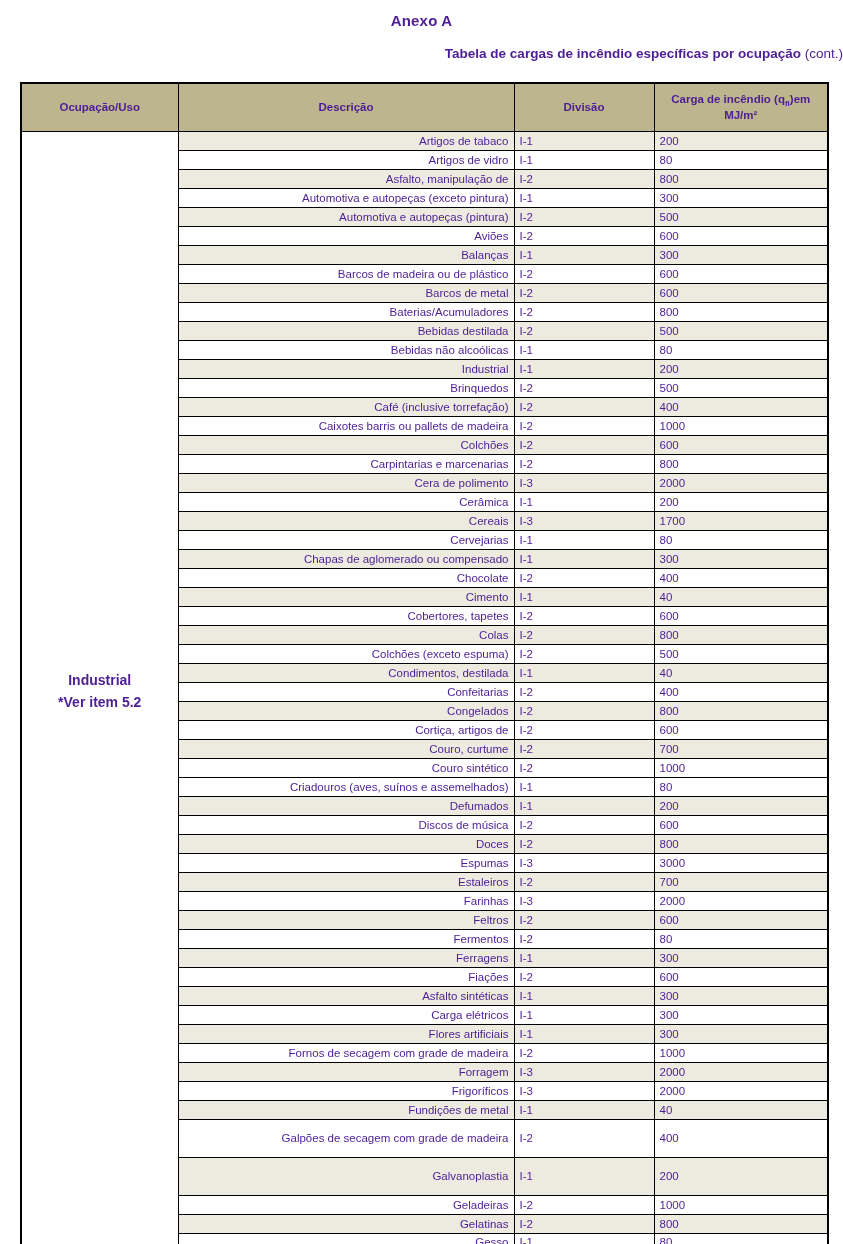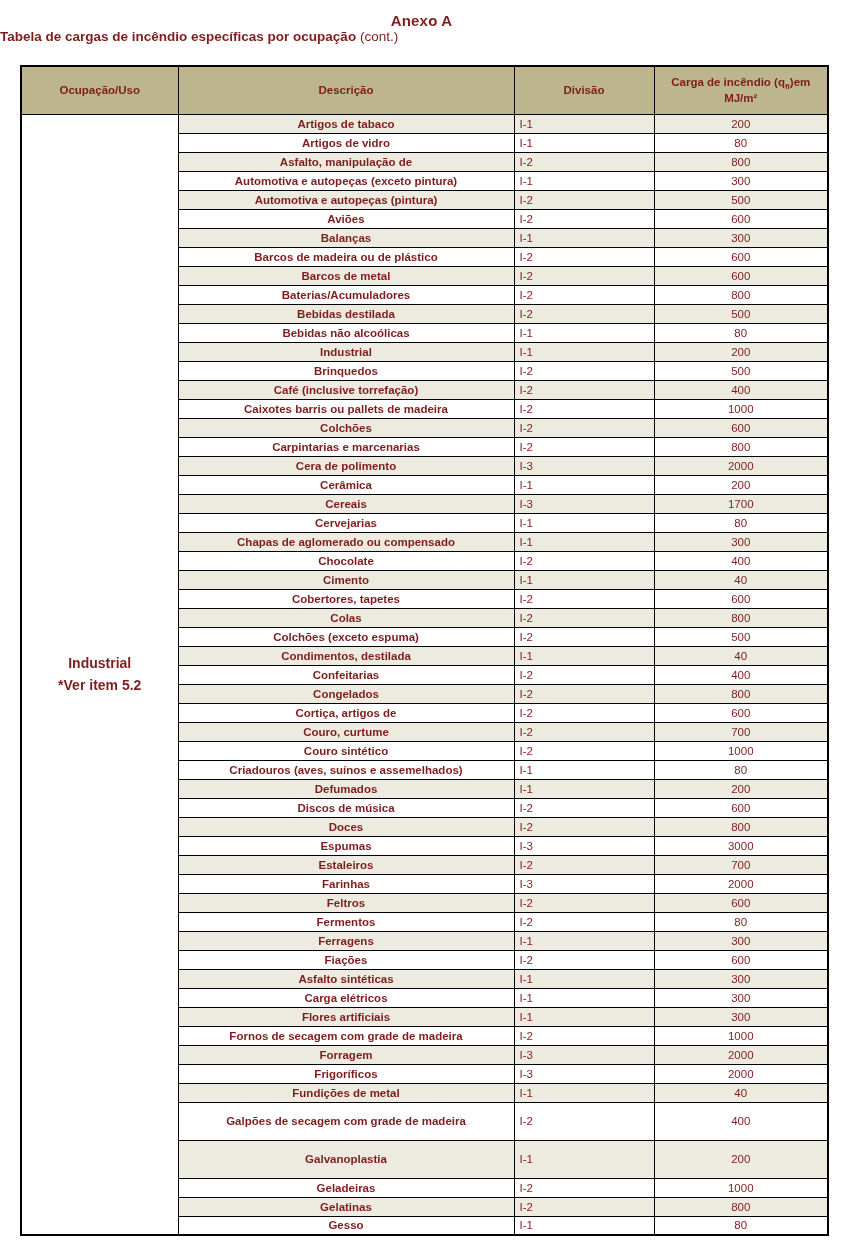--- a/index.html
+++ b/index.html
@@ -3,32 +3,33 @@
 <meta charset="utf-8">
 <style>
   * { margin: 0; padding: 0; box-sizing: border-box; }
   html, body { background: #ffffff; }
   .page {
     position: relative;
     width: 843px;
     height: 1244px;
     background: #ffffff;
     font-family: "Liberation Sans", sans-serif;
-    color: #7f1d1d;
+    color: #4c1d95;
     overflow: hidden;
   }
   .doc-title {
     padding-top: 12px;
     text-align: center;
     font-size: 15px;
     font-weight: bold;
     letter-spacing: 0.2px;
   }
   .doc-subtitle {
-    text-align: left;
+    margin-top: 17px;
+    text-align: right;
     font-size: 13.5px;
   }
   .doc-subtitle .bold { font-weight: bold; }
   .doc-subtitle .normal { font-weight: normal; }
 
   table.occupancy-table {
     border-collapse: collapse;
     table-layout: fixed;
     width: 807px;
     margin: 21px 0 0 20px;
@@ -52,23 +53,23 @@
   .occupancy-table td {
     border: 1px solid var(--border-color, #000000);
     font-size: 11.5px;
     height: 19px;
     padding: 1px 5px;
     vertical-align: middle;
     background: #ffffff;
   }
   .occupancy-table tr.shaded td.data-cell { background: var(--shaded-bg, #EDEBE0); }
   .occupancy-table tr.tall td { height: 38px; }
-  td.desc-cell  { text-align: center; font-weight: bold; }
+  td.desc-cell  { text-align: right; }
   td.div-cell   { text-align: left; }
-  td.carga-cell { text-align: center; }
+  td.carga-cell { text-align: left; }
   td.group-cell {
     background: #ffffff;
     text-align: center;
     vertical-align: middle;
     font-weight: bold;
     font-size: 14px;
     line-height: 1.6;
   }
 </style>
 </head>

